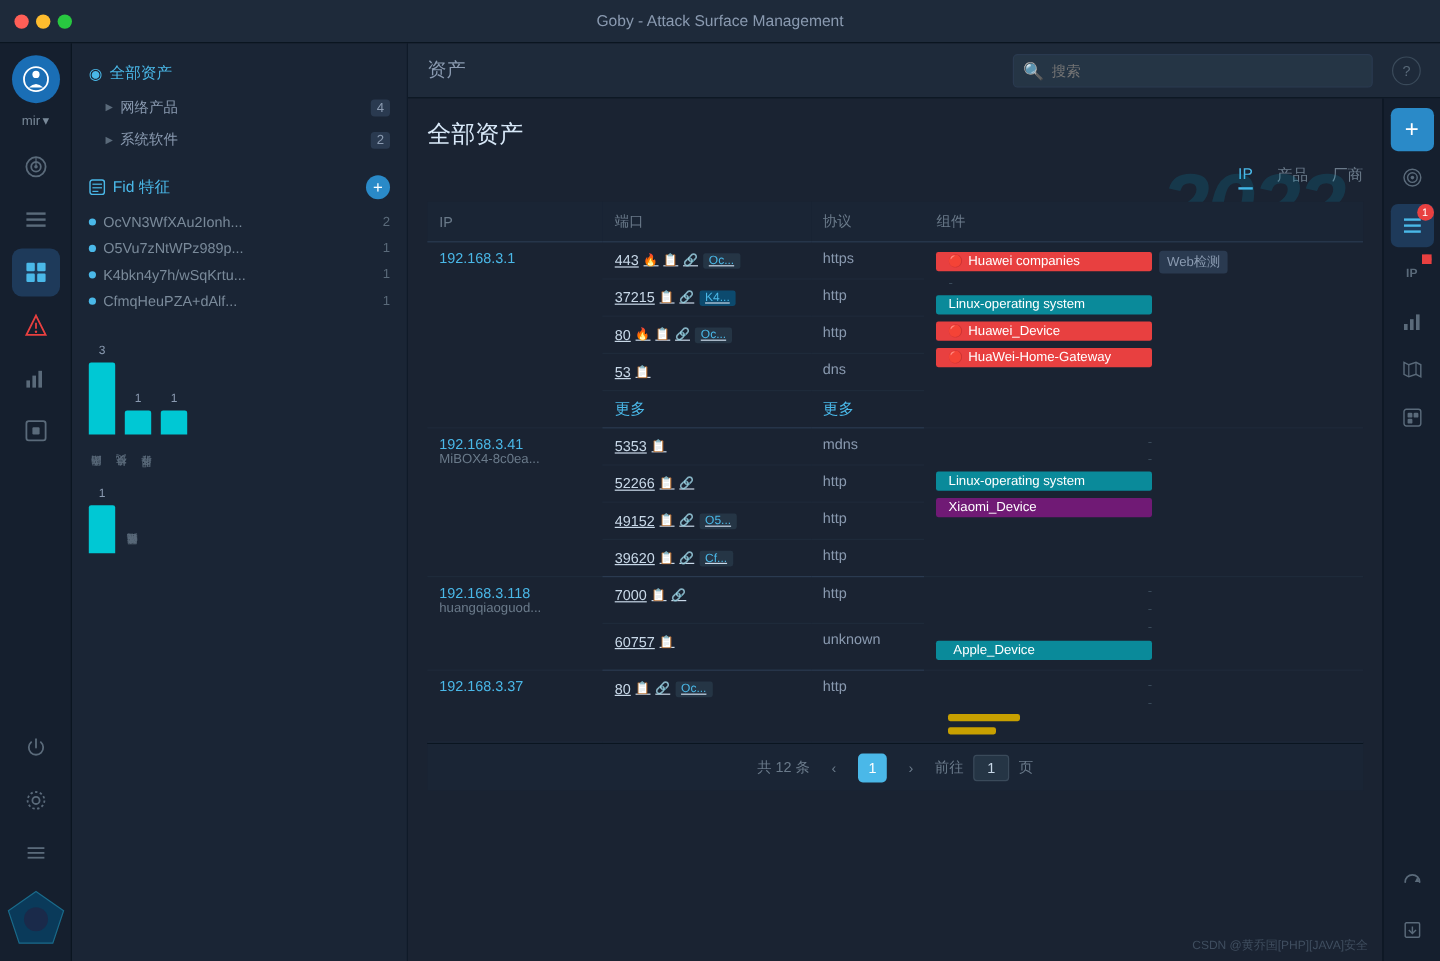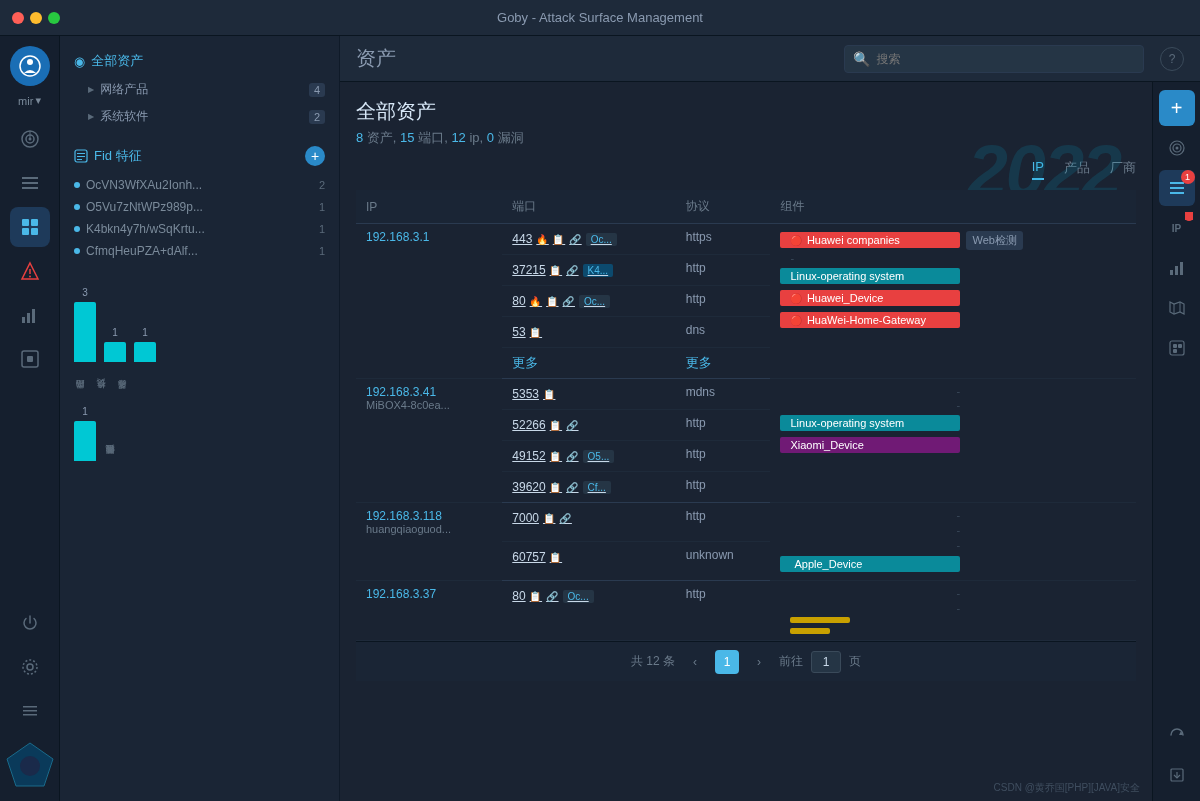--- a/index.html
+++ b/index.html
@@ -220,21 +220,21 @@
     .top-bar {
       height: 46px;
       background: #1e2a3a;
       display: flex;
       align-items: center;
       padding: 0 16px;
       gap: 16px;
       border-bottom: 1px solid #0a1520;
     }
     .top-bar-title {
-      font-size: 20px;
+      font-size: 16px;
       color: #8a9ab0;
     }
     .search-box {
       flex: 1;
       max-width: 300px;
       height: 28px;
       background: #253545;
       border: 1px solid #2a3a50;
       border-radius: 4px;
       display: flex;
@@ -694,26 +694,20 @@
       </div>
       <div class="help-btn">
         <span>?</span>
       </div>
     </div>
 
     <div class="assets-content">
       <div class="assets-panel">
         <div class="assets-header">
           <div class="assets-title">全部资产</div>
-          <div class="assets-stats">
-            <span>8</span> 资产,
-            <span>15</span> 端口,
-            <span>12</span> ip,
-            <span>0</span> 漏洞
-          </div>
         </div>
 
         <div class="view-tabs">
           <span class="view-tab active">IP</span>
           <span class="view-tab">产品</span>
           <span class="view-tab">厂商</span>
         </div>
 
         <div class="year-bg">2022</div>
 

